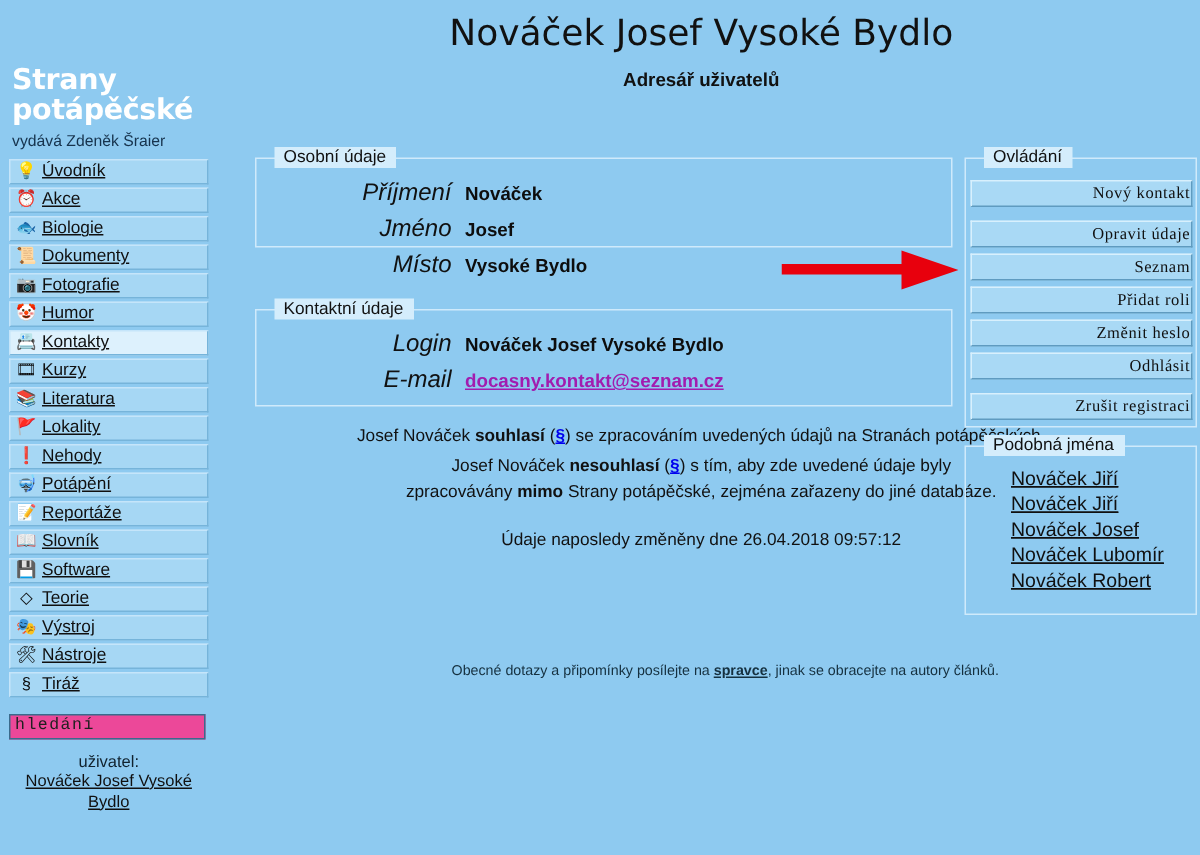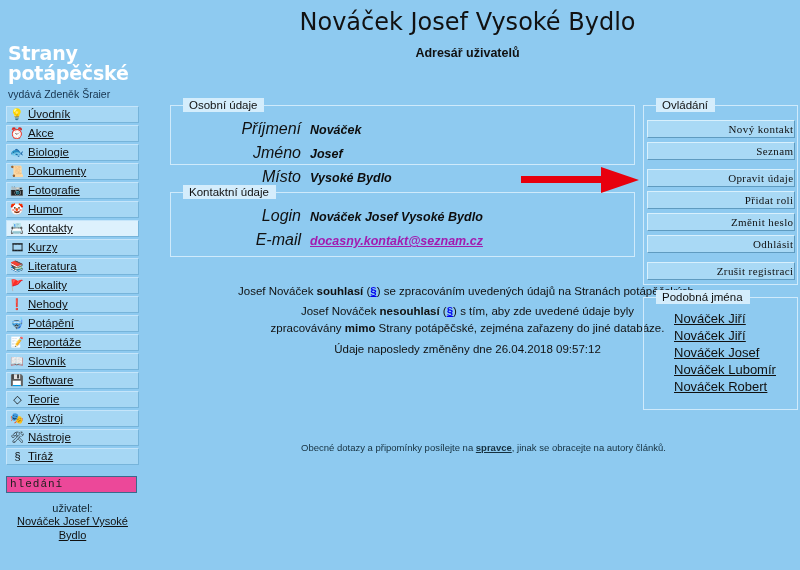--- a/index.html
+++ b/index.html
@@ -171,21 +171,20 @@
     font-style: italic;
     font-size: 16px;
     color: #111111;
     padding-right: 9px;
     flex: 0 0 130px;
   }
   .row-v {
     font-size: 12.5px;
     font-weight: bold;
     color: #0d0d0d;
-    font-style: italic;
   }
   .row-v a {
     color: #a21caf;
     text-decoration: underline;
   }
 
   
   .consent {
     position: absolute;
     left: 0;
@@ -371,21 +370,21 @@
             <div class="row-k">Jméno</div>
             <div class="row-v">Josef</div>
           </div>
           <div class="row">
             <div class="row-k">Místo</div>
             <div class="row-v">Vysoké Bydlo</div>
           </div>
         </div>
     </div>
 
-    <div class="fs" style="left:25px; top:192px; width:465px; height:65px;">
+    <div class="fs" style="left:25px; top:206px; width:465px; height:65px;">
       <div class="fs-legend">Kontaktní údaje</div>
       <div style="padding-top:14px;">
         <div class="row">
           <div class="row-k">Login</div>
           <div class="row-v">Nováček Josef Vysoké Bydlo</div>
         </div>
         <div class="row">
           <div class="row-k">E-mail</div>
           <div class="row-v">
             <a href="#">docasny.kontakt@seznam.cz</a>
@@ -399,32 +398,32 @@
     </div>
 
     <div class="consent" style="top:303px;">
       <span>Josef Nováček </span><b>nesouhlasí</b><span> (</span><a href="#" class="sig">§</a><span>)</span><span> s tím, aby zde uvedené údaje byly</span>
     </div>
 
     <div class="consent" style="top:320px;">
       <span>zpracovávány </span><b>mimo</b><span> Strany potápěčské, zejména zařazeny do jiné databáze.</span>
     </div>
 
-    <div class="consent" style="top:341px;">Údaje naposledy změněny dne 26.04.2018 09:57:12</div>
+    <div class="consent" style="top:352px;">Údaje naposledy změněny dne 26.04.2018 09:57:12</div>
 
     <div class="footnote" style="top:442px;">
       <span>Obecné dotazy a připomínky posílejte na </span><a href="#">spravce</a><span>, jinak se obracejte na autory článků.</span>
     </div>
 
     <div class="fs" style="left:498px; top:105px; width:155px; height:180px;">
       <div class="fs-legend">Ovládání</div>
       <div style="padding-top:14px;" id="control-buttons">
           <div class="btn">Nový kontakt</div>
+          <div class="btn btn-gap">Opravit údaje</div>
           <div class="btn">Seznam</div>
-          <div class="btn btn-gap">Opravit údaje</div>
           <div class="btn">Přidat roli</div>
           <div class="btn">Změnit heslo</div>
           <div class="btn">Odhlásit</div>
           <div class="btn btn-gap">Zrušit registraci</div>
         </div>
     </div>
 
     <div class="fs" style="left:498px; top:297px; width:155px; height:113px;padding-left:22px;">
       <div class="fs-legend">Podobná jména</div>
       <div style="padding-top:13px;text-decoration:underline;" id="similar-names">

